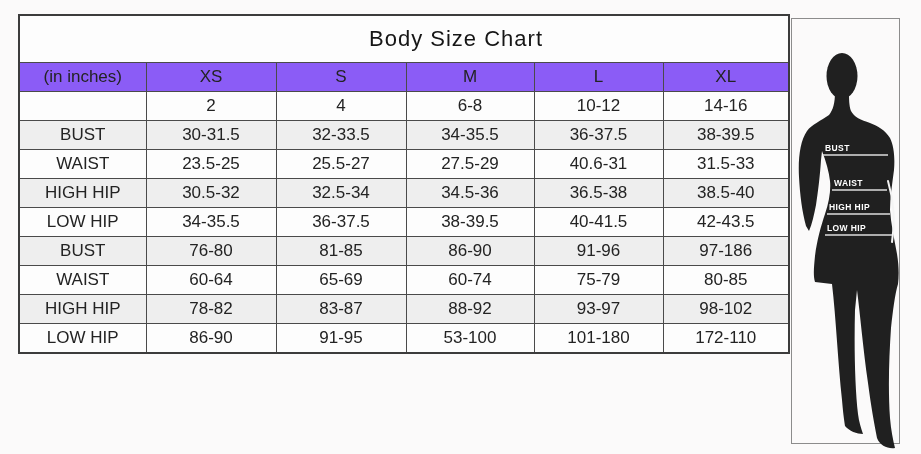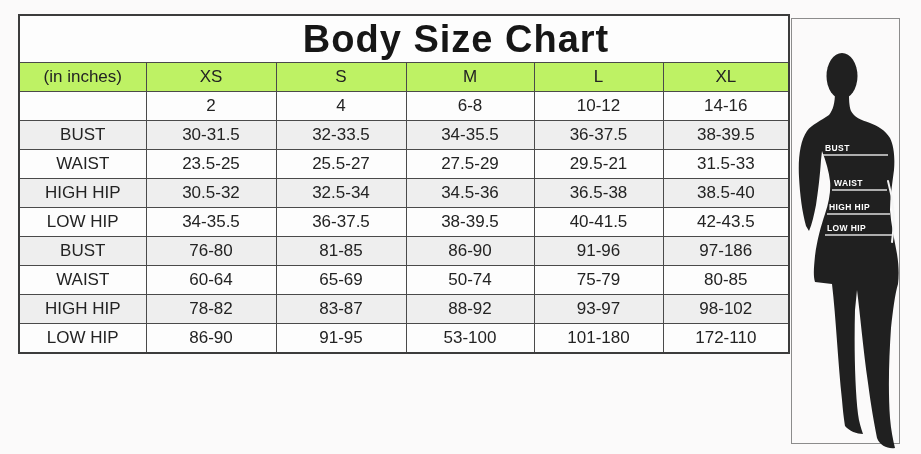--- a/index.html
+++ b/index.html
@@ -25,33 +25,33 @@
   }
   table.size-table td, table.size-table th {
     border: 1px solid #4a4a4a;
     padding: 0;
     text-align: center;
     overflow: hidden;
     white-space: nowrap;
   }
   th.title-cell {
     height: 46px;
-    font-size: 38px;
-    font-weight: 700;
+    font-size: 22px;
+    font-weight: 400;
     letter-spacing: 1px;
     color: #161616;
     text-indent: 104px;      
     background: #fdfdfd;
   }
   table.size-table td {
     height: 28px;
     font-size: 17px;
     color: #232323;
   }
-  tr.hdr td { background: #bef264; }
+  tr.hdr td { background: #8b5cf6; }
   tr.alt td { background: #eeeeee; }
 
   
   .figure-panel {
     position: absolute;
     left: 791px;
     top: 18px;
     width: 107px;
     height: 424px;
     border: 1px solid #8c8c8c;
@@ -112,21 +112,21 @@
           <td>32-33.5</td>
           <td>34-35.5</td>
           <td>36-37.5</td>
           <td>38-39.5</td>
         </tr>
         <tr>
           <td>WAIST</td>
           <td>23.5-25</td>
           <td>25.5-27</td>
           <td>27.5-29</td>
-          <td>29.5-21</td>
+          <td>40.6-31</td>
           <td>31.5-33</td>
         </tr>
         <tr class="alt">
           <td>HIGH HIP</td>
           <td>30.5-32</td>
           <td>32.5-34</td>
           <td>34.5-36</td>
           <td>36.5-38</td>
           <td>38.5-40</td>
         </tr>
@@ -143,21 +143,21 @@
           <td>76-80</td>
           <td>81-85</td>
           <td>86-90</td>
           <td>91-96</td>
           <td>97-186</td>
         </tr>
         <tr>
           <td>WAIST</td>
           <td>60-64</td>
           <td>65-69</td>
-          <td>50-74</td>
+          <td>60-74</td>
           <td>75-79</td>
           <td>80-85</td>
         </tr>
         <tr class="alt">
           <td>HIGH HIP</td>
           <td>78-82</td>
           <td>83-87</td>
           <td>88-92</td>
           <td>93-97</td>
           <td>98-102</td>

